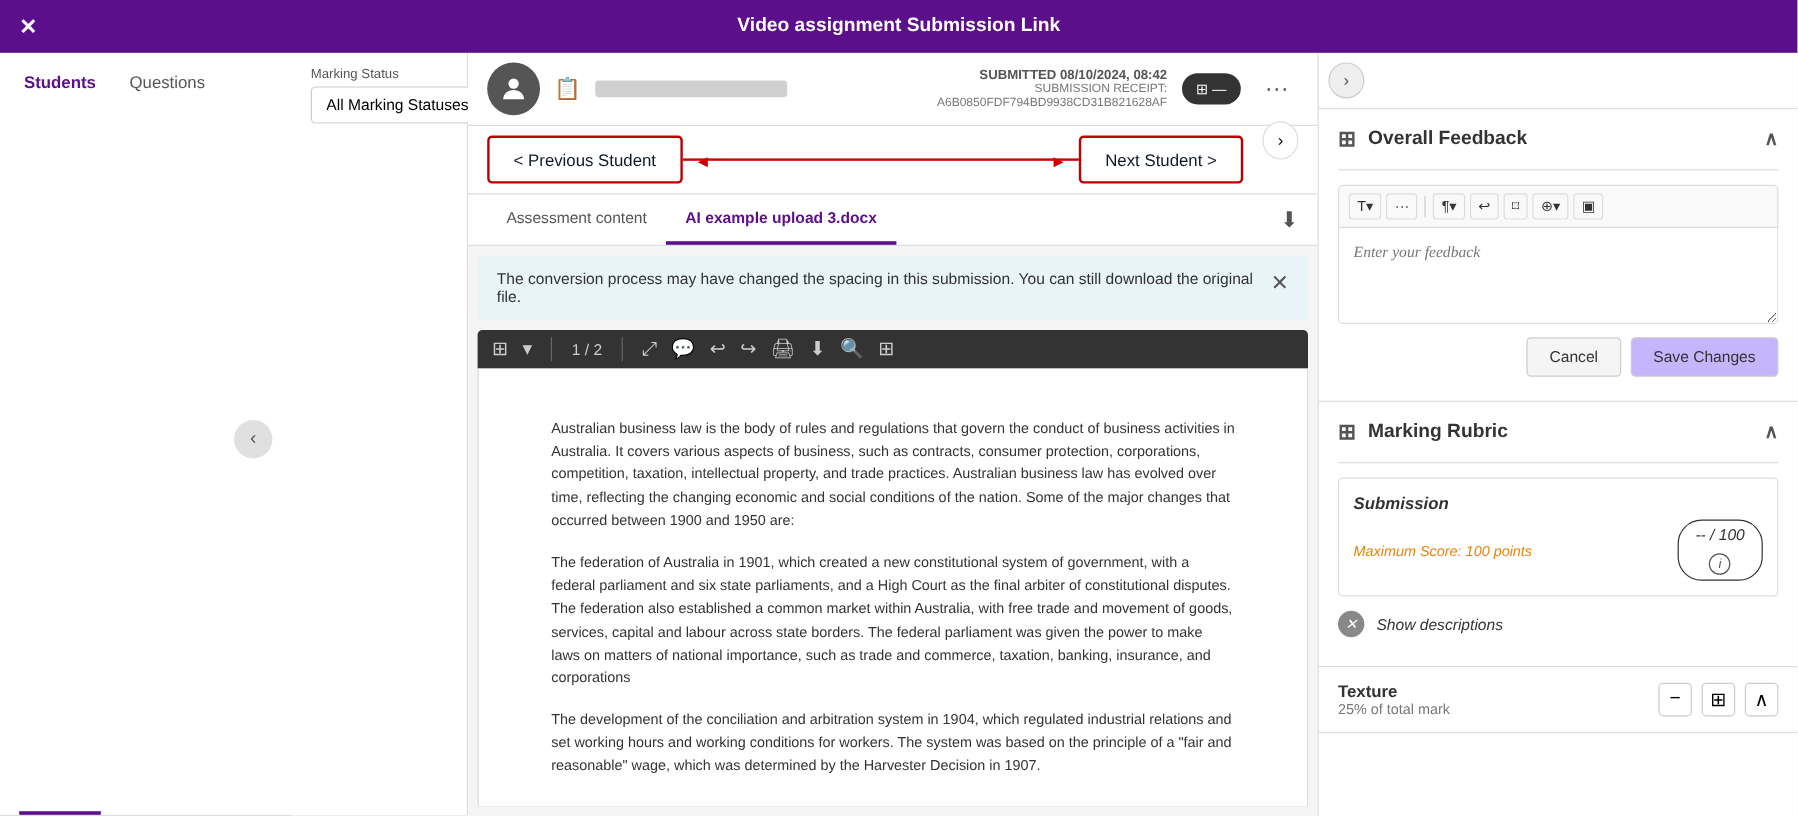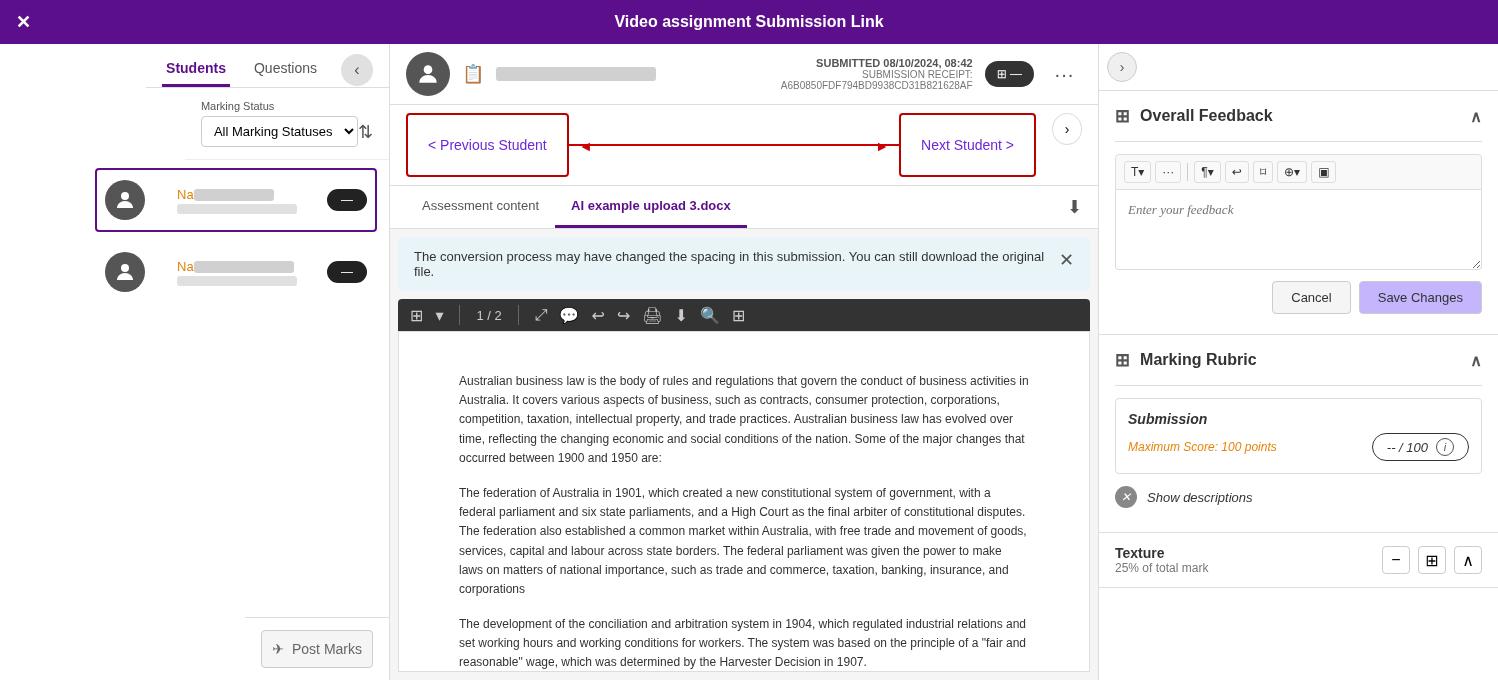--- a/index.html
+++ b/index.html
@@ -33,22 +33,20 @@
       height: 636px;
     }
 
     
     .sidebar {
       width: 390px;
       min-width: 390px;
       background: #fff;
       border-right: 1px solid #ddd;
       display: flex;
-      flex-direction: column;
-      align-items: flex-end;
     }
     .sidebar-tabs {
       display: flex;
       border-bottom: 1px solid #ddd;
       padding: 8px 16px 0;
       gap: 20px;
     }
     .sidebar-tab {
       padding: 8px 4px;
       font-size: 14px;
@@ -263,22 +261,22 @@
     }
     .prev-next-container {
       display: flex;
       align-items: center;
       width: 100%;
       gap: 0;
     }
     .nav-btn {
       border: 2px solid #b00;
       background: white;
-      color: #6d28d9;
-      padding: 22px 20px;
+      color: #0f172a;
+      padding: 10px 20px;
       font-size: 14px;
       cursor: pointer;
       border-radius: 4px;
       display: flex;
       align-items: center;
       gap: 4px;
     }
     .nav-divider {
       flex: 1;
       height: 2px;
@@ -559,20 +557,21 @@
     }
     .rubric-score-badge {
       border: 1px solid #333;
       border-radius: 20px;
       padding: 4px 14px;
       font-size: 13px;
       color: #333;
       display: flex;
       align-items: center;
       gap: 8px;
+      flex-direction: column;
     }
     .rubric-score-badge .info-i {
       width: 18px;
       height: 18px;
       border-radius: 50%;
       border: 1px solid #555;
       display: flex;
       align-items: center;
       justify-content: center;
       font-size: 11px;

